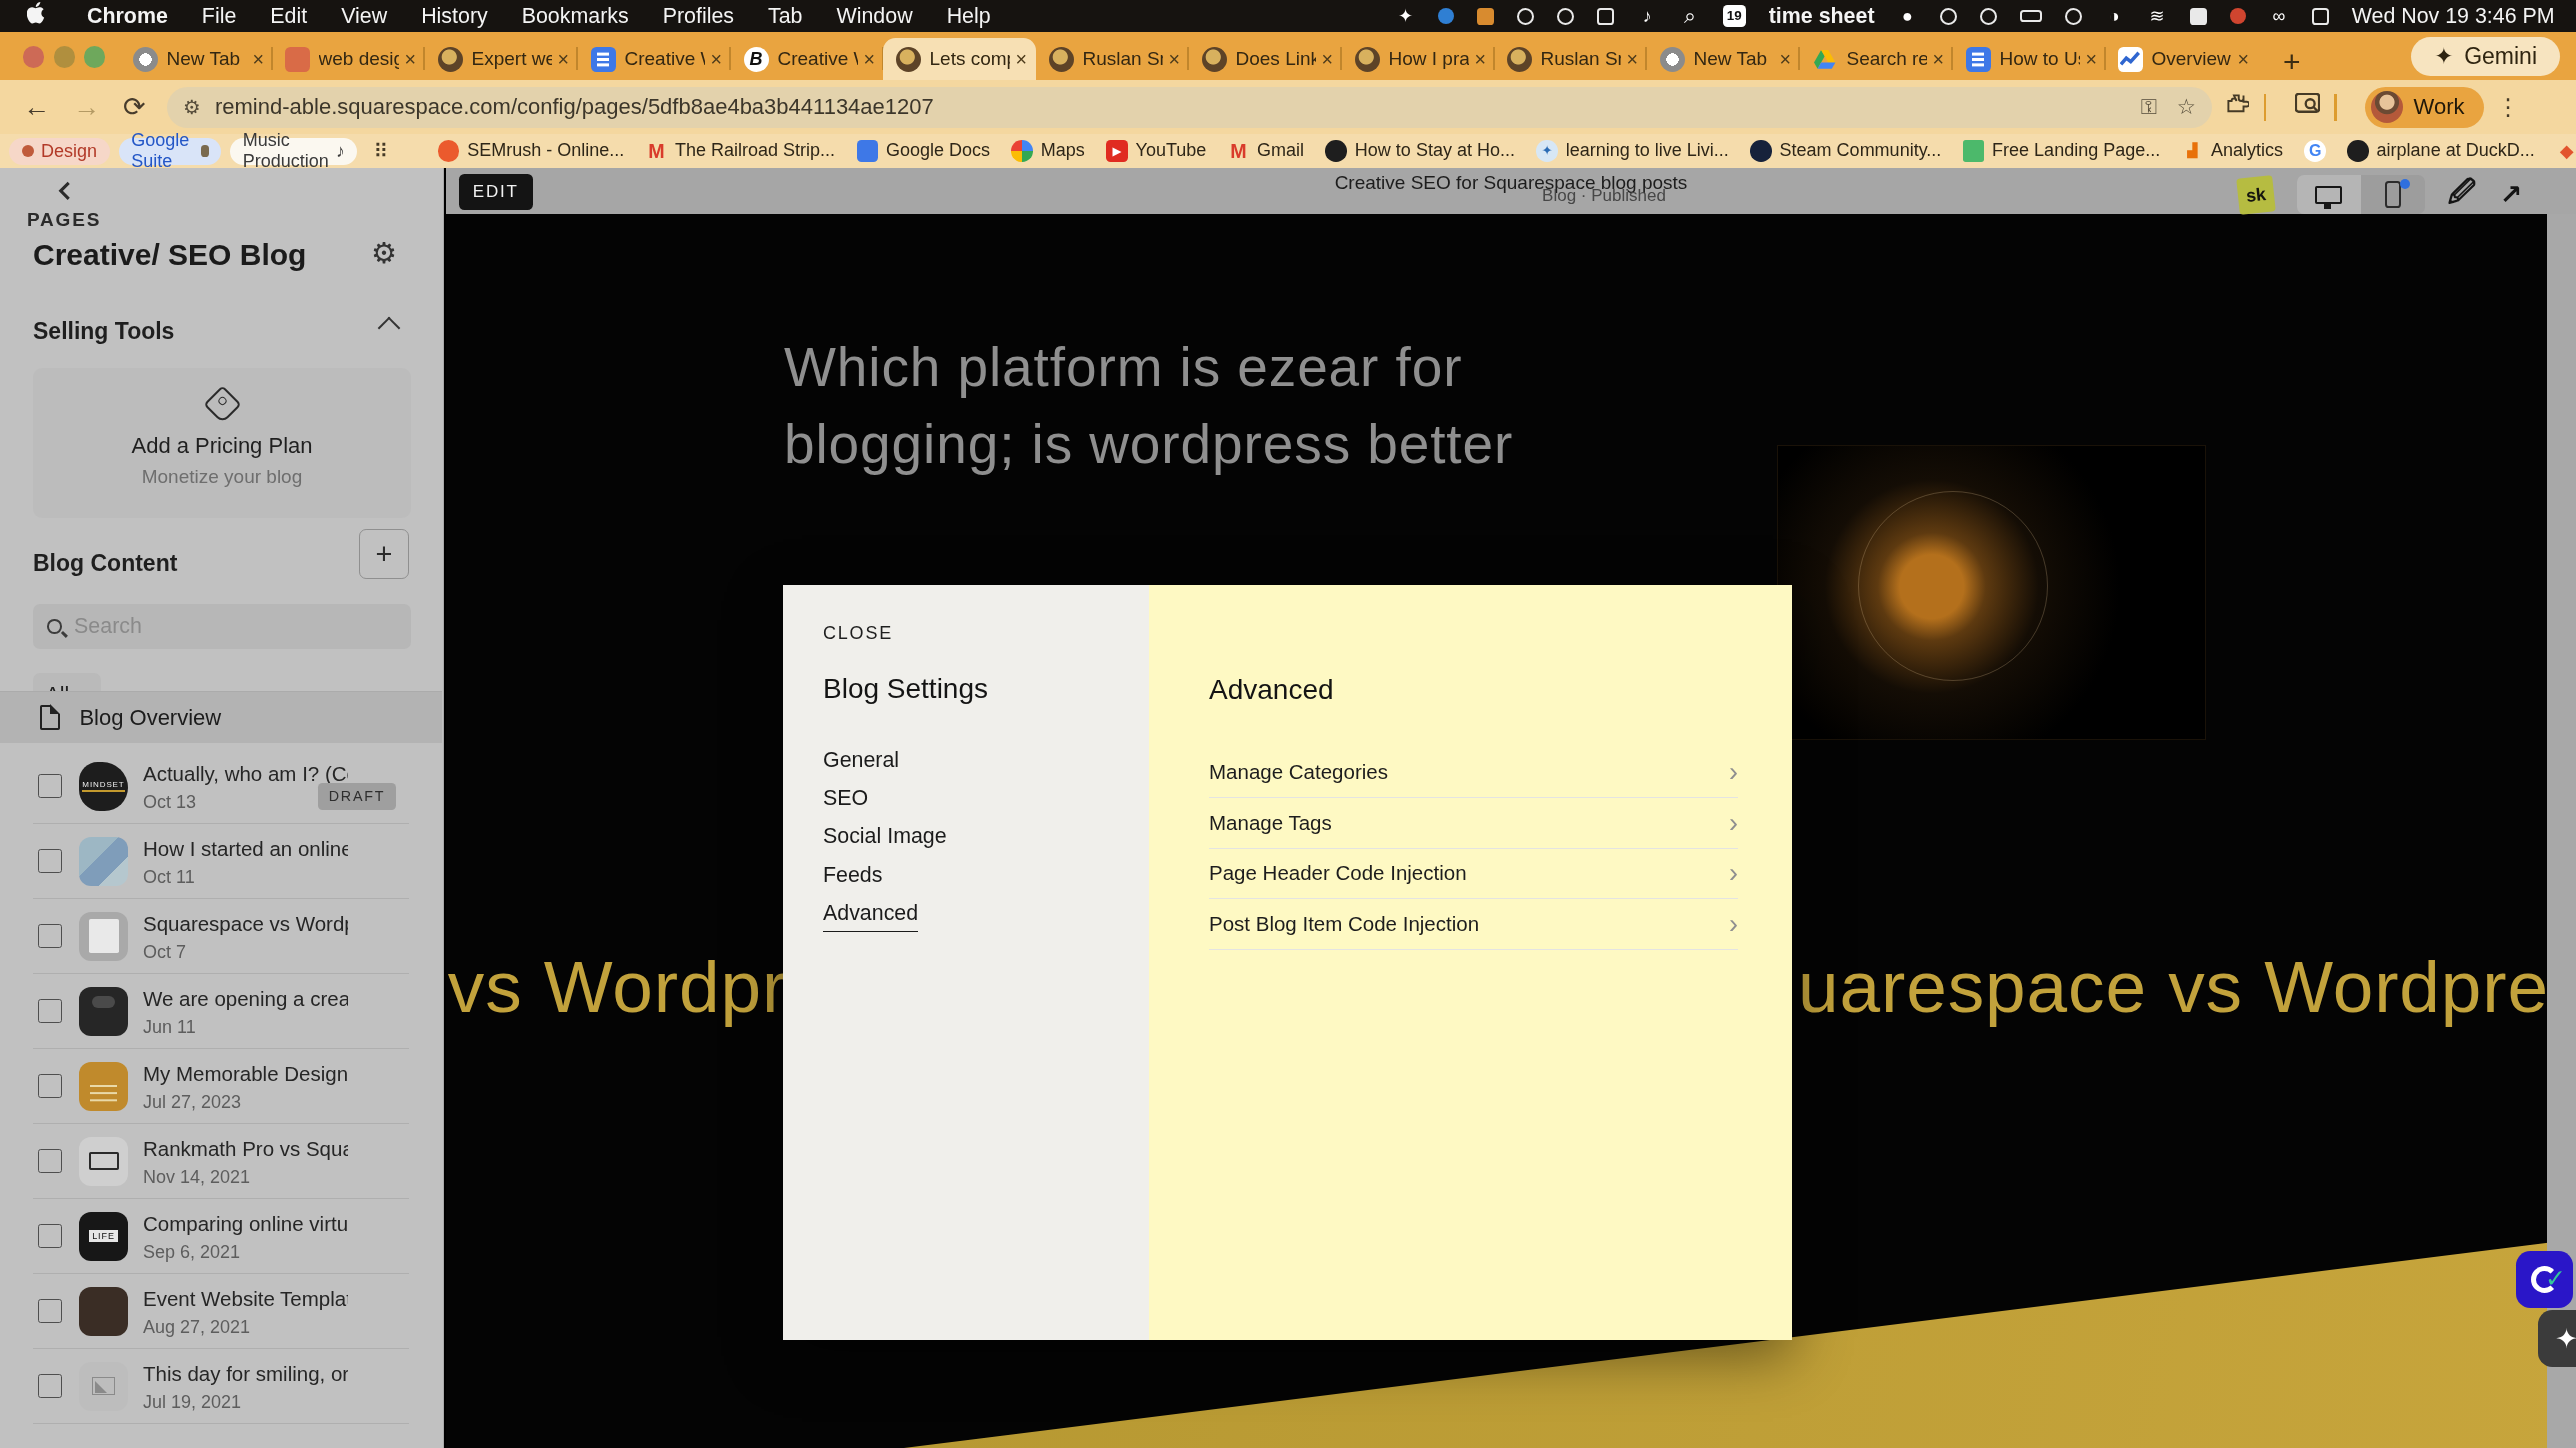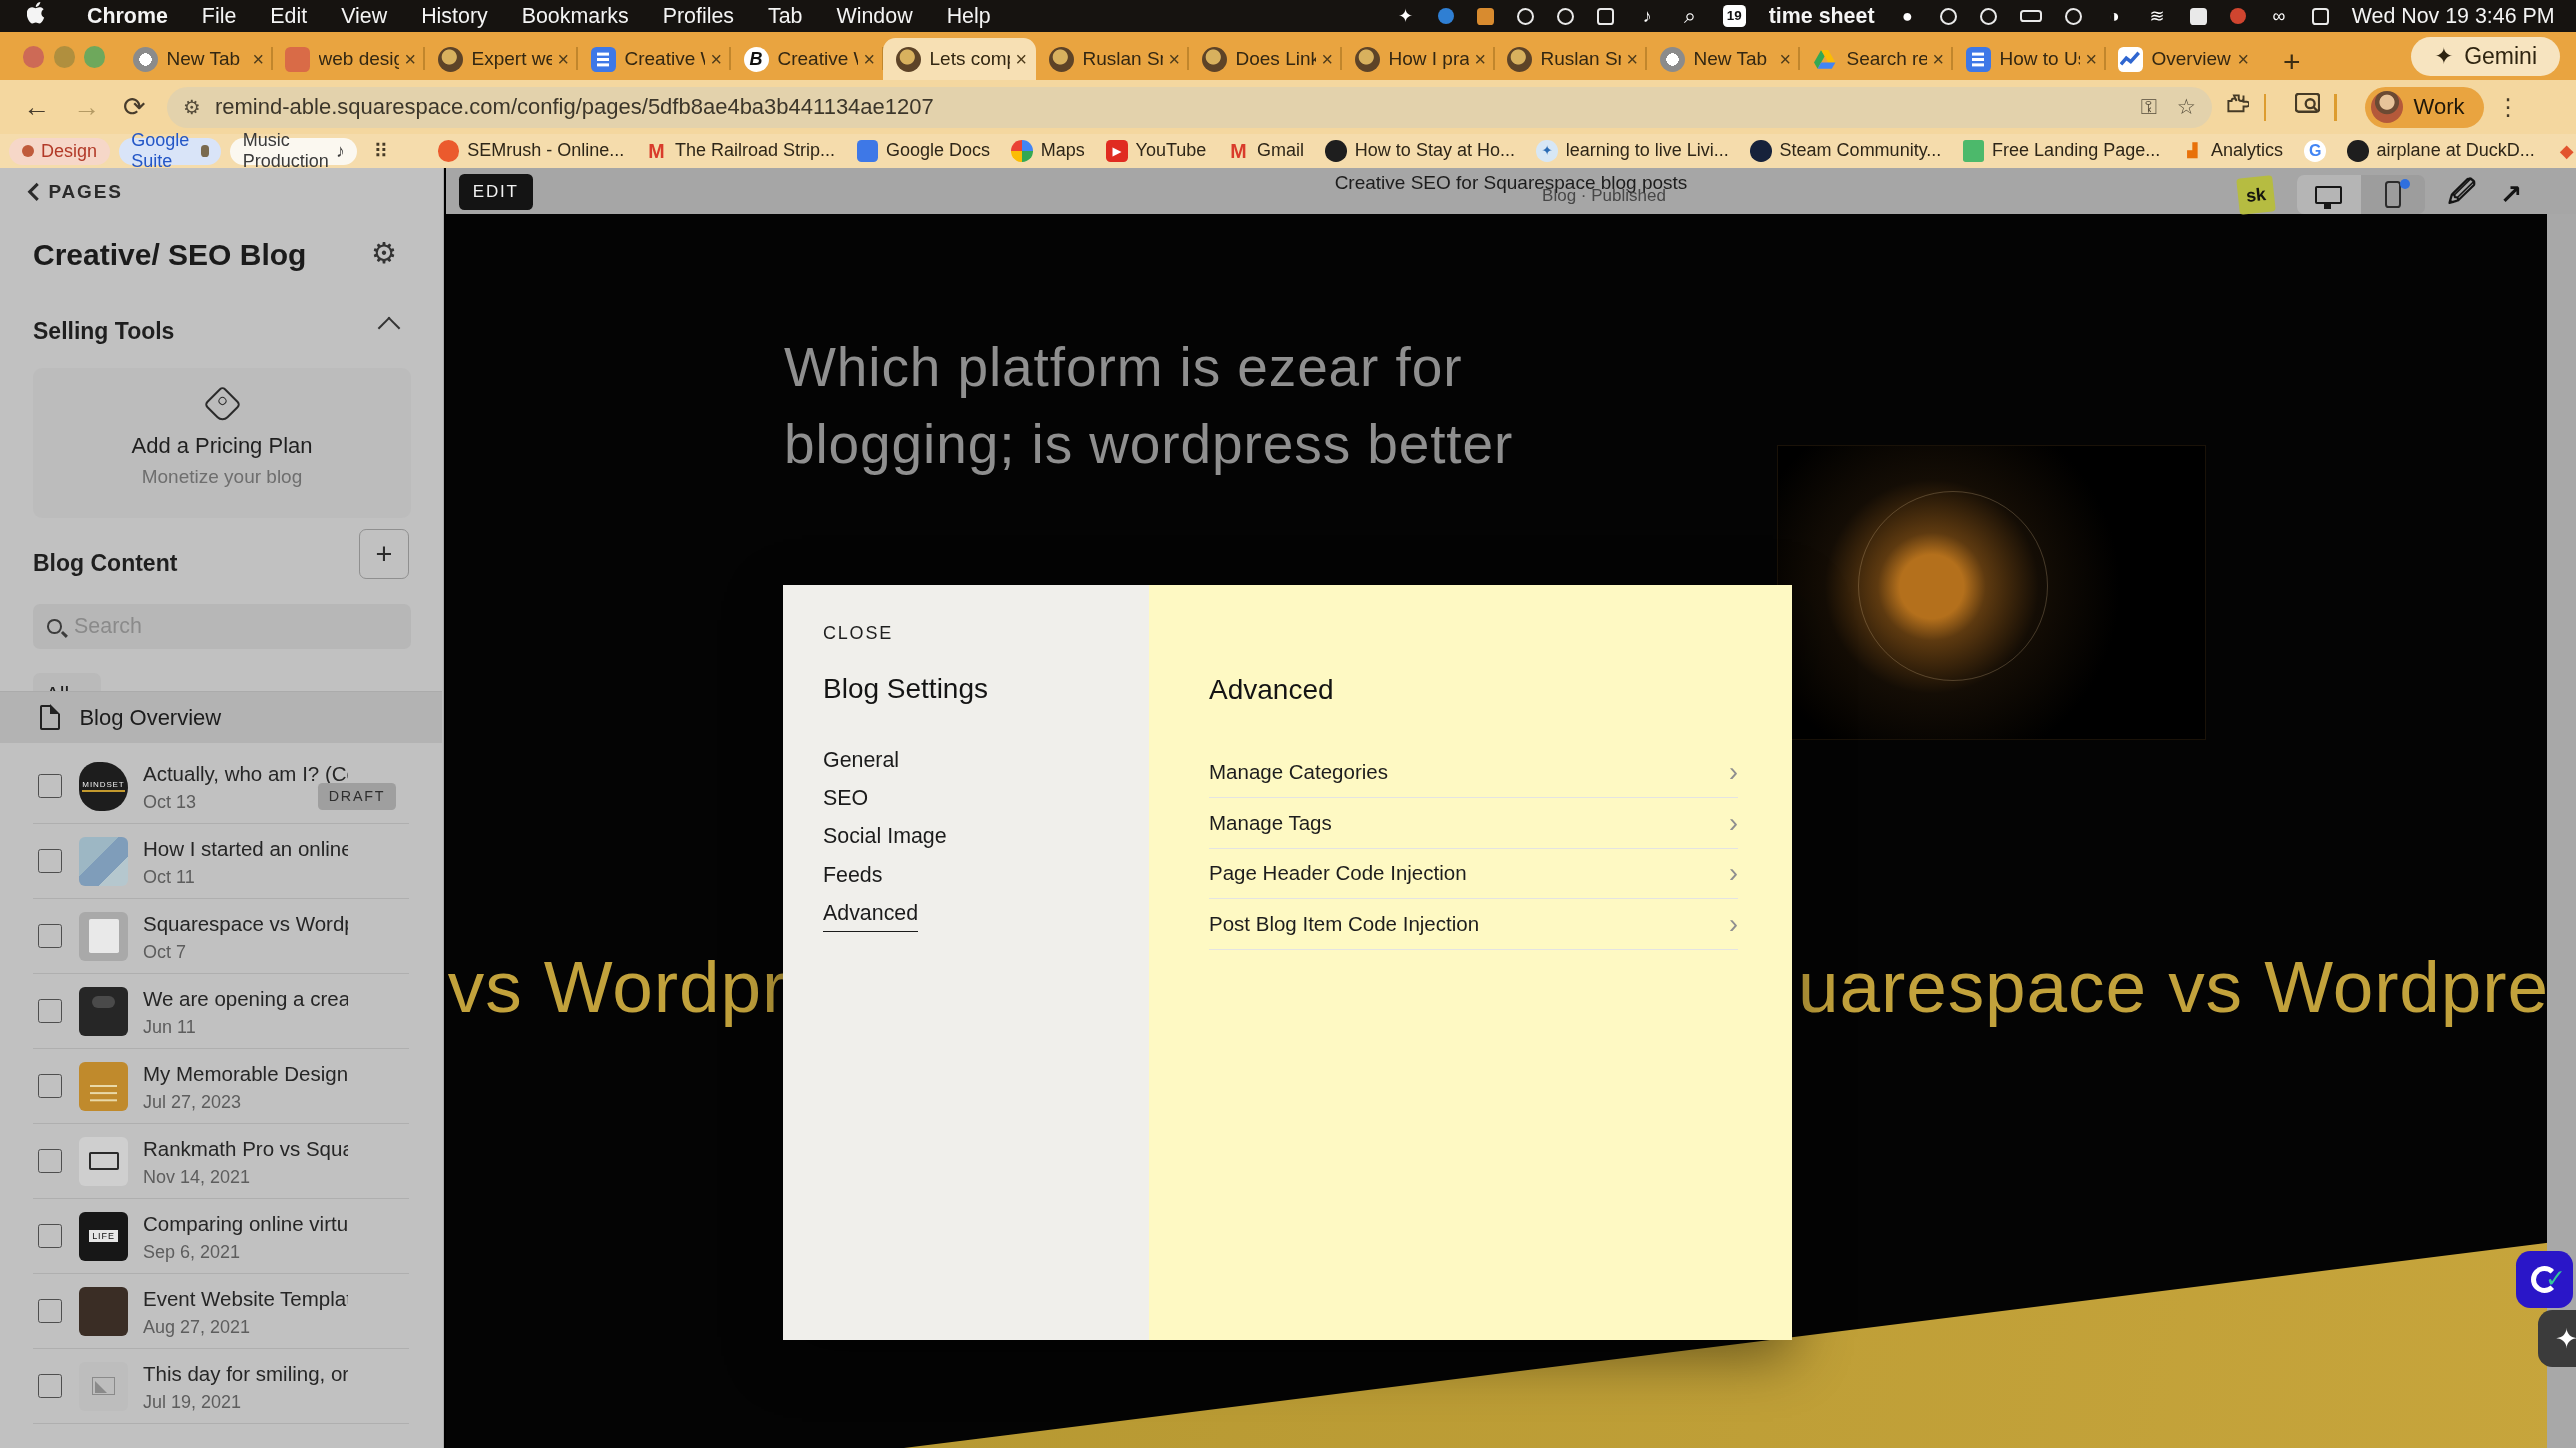--- a/index.html
+++ b/index.html
@@ -85,21 +85,21 @@
   .bf-green { background:#4CB96B; border-radius:2.7px; }
   .bf-analytics { background:transparent; color:#E8710A; }
   .bf-g { background:#fff; color:#4285F4; border-radius:50%; font-size:16px; }
   .bf-flame { background:transparent; color:#E2542E; font-size:18px; }
 
   
   #app { position:absolute; left:0; top:168px; width:2576px; height:1281px; }
 
   
   #sidebar { position:absolute; left:0; top:0; width:444px; height:1281px; background:#C1C1C1; border-right:1.8px solid #a9a9a9; color:#222; }
-  #pages-back { position:absolute; left:27px; top:12.5px; font-size:19px; font-weight:bold; letter-spacing:1.8px; color:#2b2b2b; display:flex; gap:9px; align-items:center; }
+  #pages-back { position:absolute; left:27px; top:12.5px; font-size:19px; font-weight:bold; letter-spacing:1.8px; color:#2b2b2b; display:flex; gap:9px; align-items:center;flex-direction:column; }
   #sb-title { position:absolute; left:33px; top:70px; font-size:30px; font-weight:bold; color:#1b1b1b; }
   #sb-gear { position:absolute; right:46px; top:68px; font-size:29px; color:#333; }
   #sb-selling { position:absolute; left:33px; top:150px; font-size:23px; font-weight:bold; color:#1f1f1f; }
   #sb-chevup { position:absolute; right:46px; top:152px; width:16px; height:16px; border-left:2.7px solid #333; border-top:2.7px solid #333; transform:rotate(45deg); }
   #pricing-card { position:absolute; left:33px; top:200px; width:378px; height:150px; background:#BCBCBC; border-radius:9px; text-align:center; }
   #pricing-card .tag { margin:23px auto 7.1px; width:27px; height:27px; border:2.7px solid #2b2b2b; border-radius:4.5px 4.5px 8px 4.5px; transform:rotate(45deg); position:relative; }
   #pricing-card .tag::after { content:""; position:absolute; left:4.5px; top:4.5px; width:6.3px; height:6.3px; border-radius:50%; border:1.8px solid #2b2b2b; }
   #pricing-card .t1 { font-size:22px; color:#1f1f1f; margin-top:15px; }
   #pricing-card .t2 { font-size:19px; color:#6e6e6e; margin-top:7.1px; }
   #sb-blogcontent { position:absolute; left:33px; top:382px; font-size:23px; font-weight:bold; color:#1f1f1f; }
@@ -114,21 +114,21 @@
     display:flex; align-items:center; justify-content:center; gap:9px; font-size:21.4px; color:#1f1f1f; padding:0 12.5px; }
   #sb-all .cv { width:10.7px; height:10.7px; border-left:2.7px solid #333; border-bottom:2.7px solid #333; transform:rotate(-45deg); margin-top:-5.4px; }
   #row-overview { position:absolute; left:0; top:523px; width:442px; height:52px; background:#B3B3B3;
     display:flex; align-items:center; padding-left:40px; gap:19.7px; font-size:22px; color:#1c1c1c; border-top:0.9px solid #ababab; }
   .docico { width:19.7px; height:25px; border:2.7px solid #222; border-radius:1.8px; position:relative; }
   .docico::after { content:""; position:absolute; right:-2.7px; top:-2.7px; border:5.4px solid #B3B3B3; border-left-color:#222; border-bottom-color:#222; }
   #postlist { position:absolute; left:0; top:581px; width:442px; height:700px; }
   .post { position:absolute; left:0; width:442px; height:75px; }
   .post .hair { position:absolute; left:33px; right:33px; bottom:0; height:0.9px; background:#AFAFAF; }
   .cbx { position:absolute; left:38px; top:25px; width:24px; height:24px; border:1.8px solid #4e4e4e; border-radius:2.7px; background:transparent; }
-  .thumb { position:absolute; left:79px; top:12.5px; width:49px; height:49px; border-radius:6px; overflow:hidden;
+  .thumb { position:absolute; left:79px; top:12.5px; width:49px; height:49px; border-radius:12px; overflow:hidden;
     display:flex; align-items:center; justify-content:center; }
   .post .ti { position:absolute; left:143px; top:12.5px; width:205px; font-size:20.5px; color:#262626; white-space:nowrap; overflow:hidden; }
   .post .dt { position:absolute; left:143px; top:43px; font-size:18px; color:#5d5d5d; }
   .badge { position:absolute; right:46px; top:34px; background:#9F9F9F; color:#2e2e2e; font-size:14.3px; letter-spacing:1.8px;
     padding:5.4px 10.7px; border-radius:4.5px; }
   .th1 { background:#1d1d1d; border-radius:40% 55% 50% 45%; color:#eee; font-size:8px; letter-spacing:0.9px; }
   .th1 i { font-style:normal; border-bottom:2.7px solid #c49a2e; padding-bottom:0.9px; }
   .th2 { background:linear-gradient(135deg,#9db7c4 0 40%, #7f9dba 40% 70%, #b5c7ce 70%); }
   .th3 { background:#a9a9a9; } .th3 i { width:30px; height:34px; background:#e9e9e9; border-radius:1.8px; }
   .th4 { background:#262626; } .th4 i { width:23px; height:12.5px; background:#4a4a4a; border-radius:6.3px; margin-top:-18px; }

